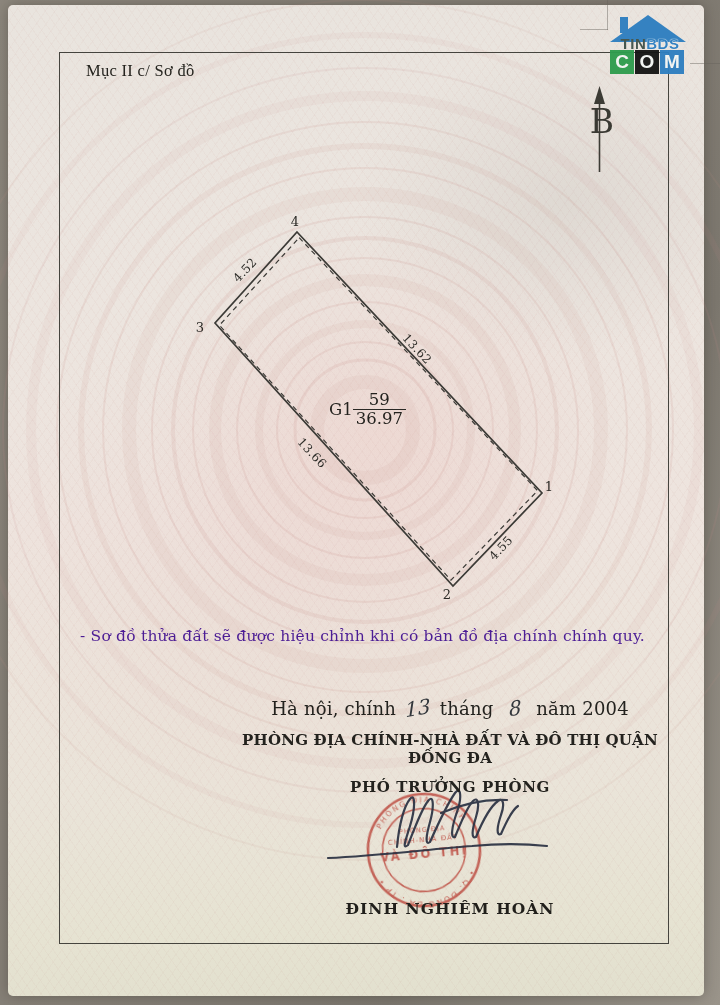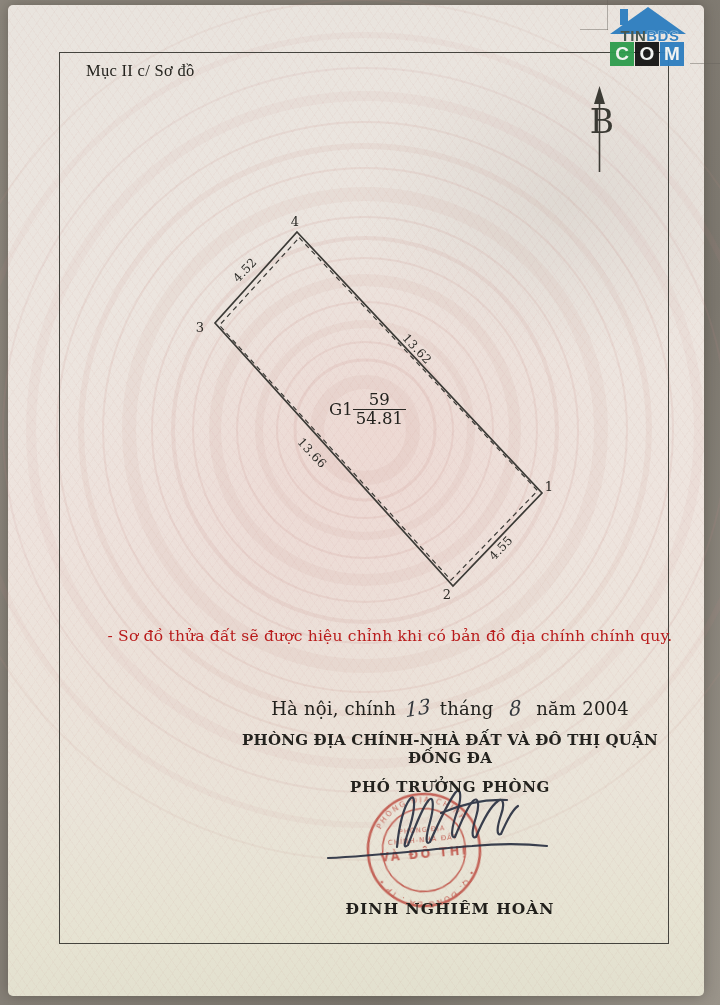--- a/index.html
+++ b/index.html
@@ -57,39 +57,39 @@
   .plot-label {
     position:absolute; left:329px; top:391px; display:flex; align-items:center; 
     color:#23221e; font-size:16.5px;
   }
   .frac { display:inline-flex; flex-direction:column; align-items:center; line-height:1.1; }
   .frac .num { padding:0 5px;text-align:right; }
   .frac .den { border-top:1.4px solid #2a2925; padding:0 3px; }
 
   
   .note {
-    position:absolute; left:80px; top:627px; width:620px; text-align:center;
-    font-size:15.5px; color:#b91c1c; letter-spacing:.2px;
+    position:absolute; left:80px; top:627px; width:620px; 
+    font-size:15.5px; color:#4c1d95; letter-spacing:.2px;
   }
   .sign-block { position:absolute; left:240px; top:696px; width:420px; text-align:center; color:#23221e; }
   .date-line { font-size:18px; letter-spacing:.2px; }
   .hand {
     display:inline-block; font-style:italic; font-size:20px; color:#33373c;
     transform:rotate(-10deg) skewX(-8deg); margin:0 3px; font-family:"DejaVu Serif",serif;
   }
   .hand.month { margin:0 8px 0 10px; }
   .dept  { margin-top:11px; font-size:15px; font-weight:bold; letter-spacing:.2px; }
   .title { margin-top:11px;  font-size:15px; font-weight:bold; letter-spacing:.6px; }
   .signer-name {
     position:absolute; left:240px; top:899px; width:420px; text-align:center;
     font-size:15.5px; font-weight:bold; color:#201f1b; letter-spacing:1px;
   }
 
   
-  .logo { position:absolute; left:606px; top:4px; width:88px; height:62px; opacity:.96; }
+  .logo { position:absolute; left:606px; top:12px; width:88px; height:62px; opacity:.96; }
   .logo svg { position:absolute; left:0; top:0; }
   .logo .word {
     position:absolute; left:0; top:24px; width:88px; text-align:center;
     font-family:"Liberation Sans","DejaVu Sans",sans-serif;
     font-weight:bold; font-size:15px; letter-spacing:.5px; line-height:1;
   }
   .logo .word .p1 { color:#41524a; }
   .logo .word .p2 { color:#2e7fc0; text-shadow:0 0 1px #fff,0 0 1px #fff; }
   .logo .tiles { position:absolute; left:4px; top:38px; display:flex; gap:1px; }
   .logo .tile {
@@ -187,21 +187,21 @@
 
   <div class="dim-label" style="left:245px;top:270px;transform:translate(-50%,-50%) rotate(-46.5deg)">4.52</div>
   <div class="dim-label" style="left:417px;top:349px;transform:translate(-50%,-50%) rotate(47deg)">13.62</div>
   <div class="dim-label" style="left:312px;top:453px;transform:translate(-50%,-50%) rotate(47deg)">13.66</div>
   <div class="dim-label" style="left:501px;top:548px;transform:translate(-50%,-50%) rotate(-46.5deg)">4.55</div>
 
   <div class="plot-label">
     <span>G1</span>
     <span class="frac">
       <span class="num">59</span>
-      <span class="den">54.81</span>
+      <span class="den">36.97</span>
     </span>
   </div>
 
   <div class="note">- Sơ đồ thửa đất sẽ được hiệu chỉnh khi có bản đồ địa chính chính quy.</div>
 
   <div class="sign-block">
     <div class="date-line">
       <span>Hà nội, chính</span>
       <span class="hand">13</span>
       <span>tháng</span>

